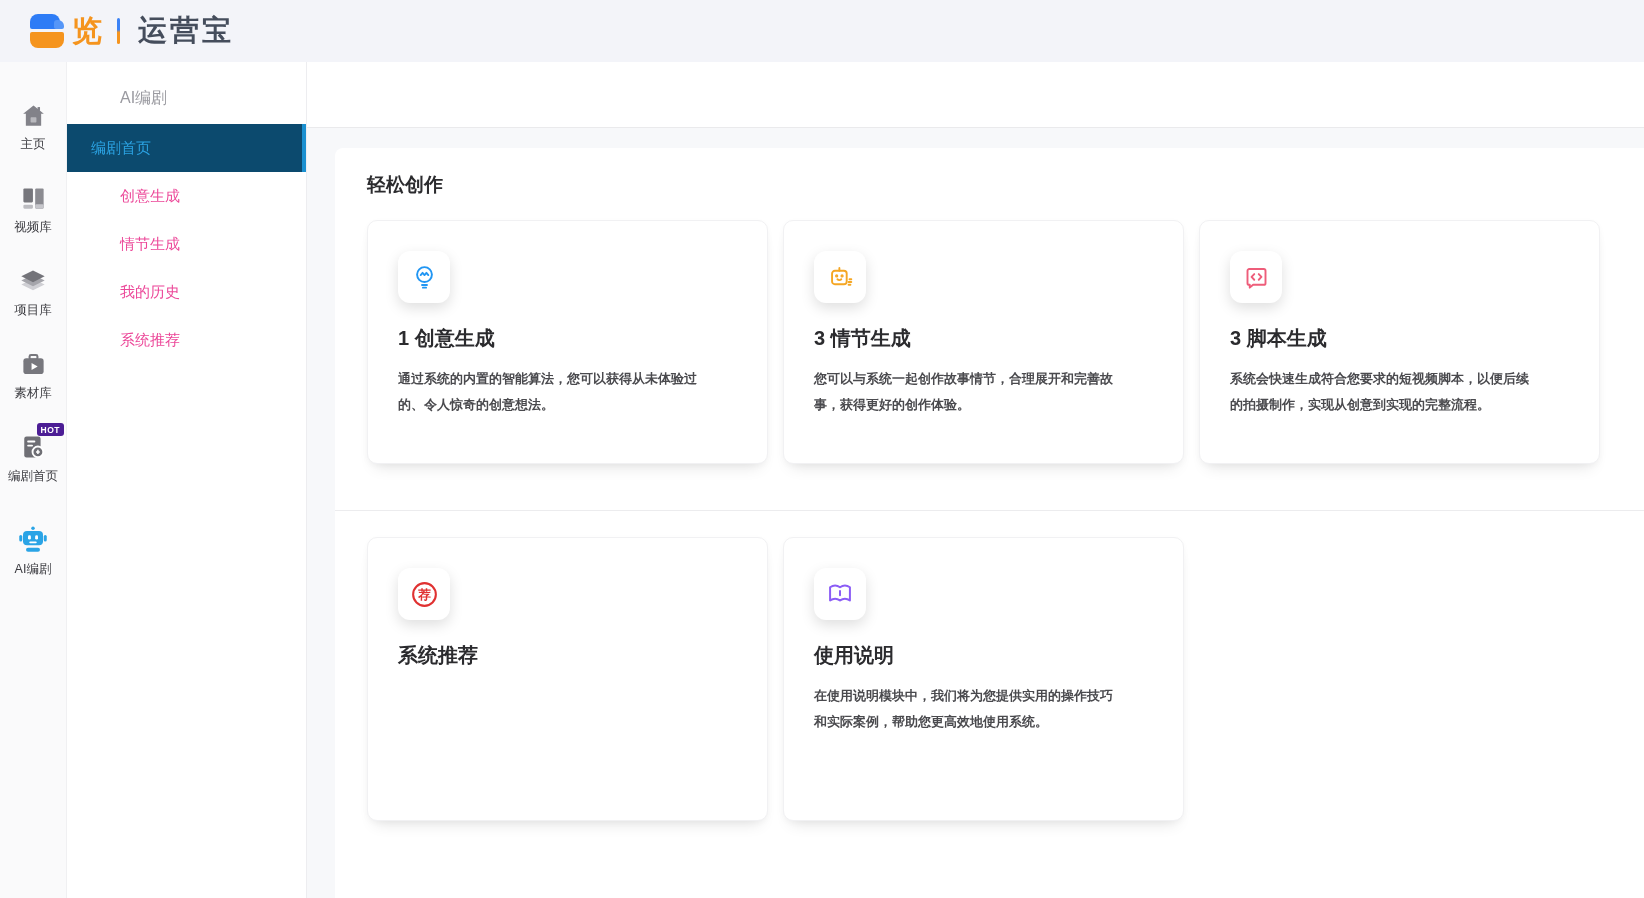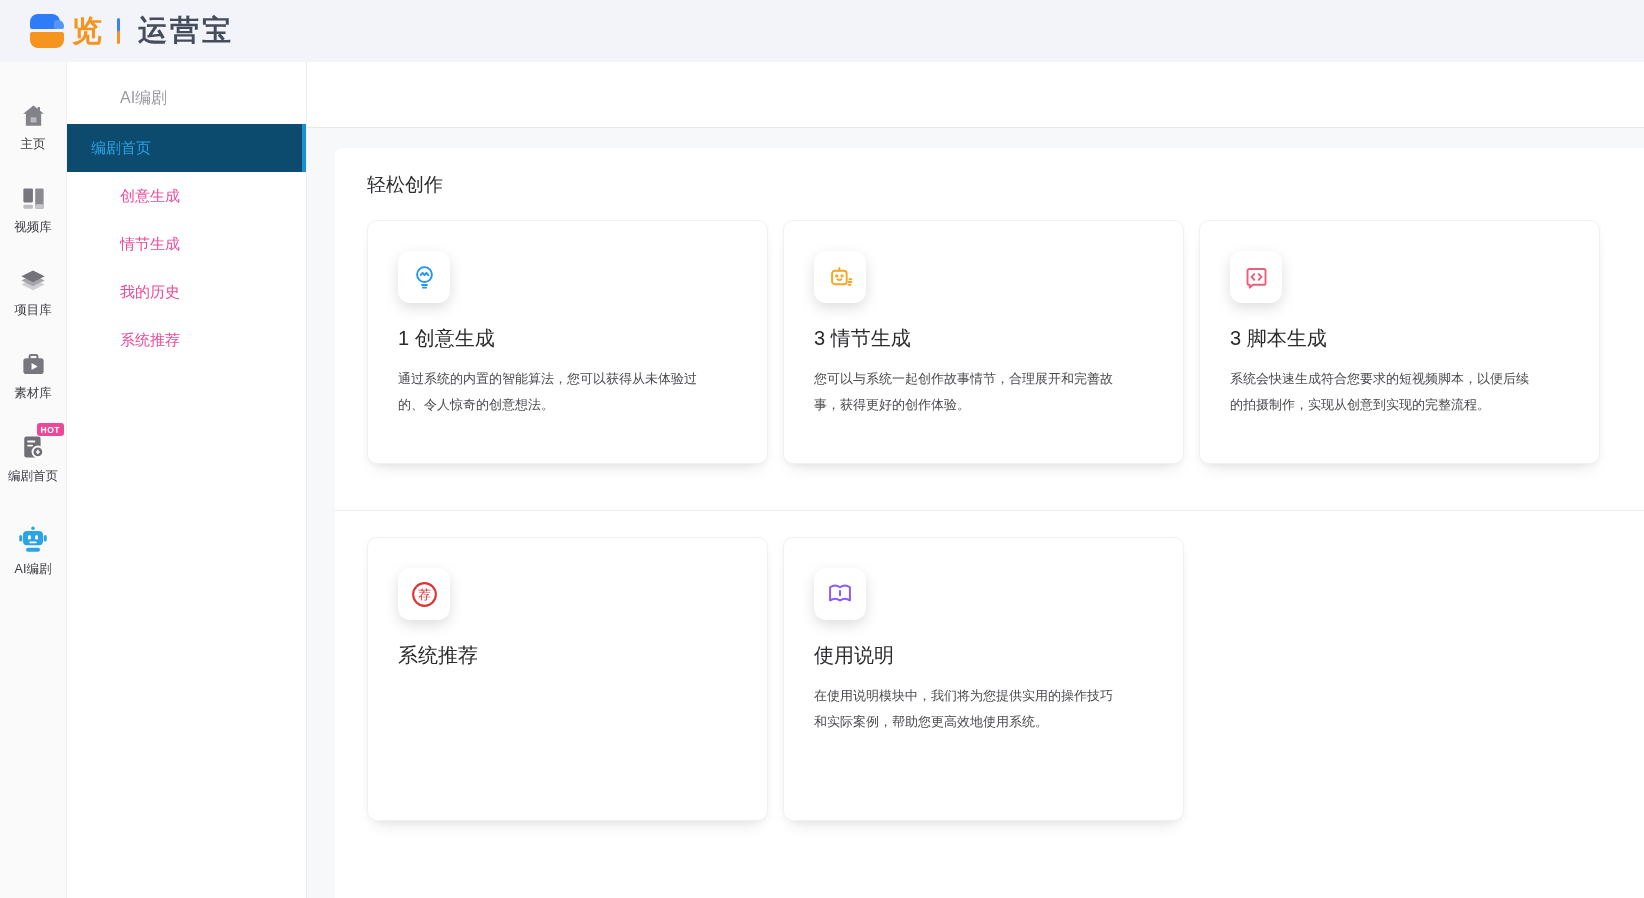--- a/index.html
+++ b/index.html
@@ -24,39 +24,39 @@
   .app-body { display:flex; height:836px; }
 
   
   .rail { width:67px; background:#fafafb; border-right:1px solid #f0f0f2; padding-top:38px;
     display:flex; flex-direction:column; align-items:center; }
   .rail-item { display:flex; flex-direction:column; align-items:center; gap:6px;
     margin-bottom:30px; cursor:pointer; position:relative; width:100%; }
   .rail-item .ri-icon { width:30px; height:30px; display:flex; align-items:center; justify-content:center; position:relative; }
   .rail-item .ri-label { font-size:12.5px; color:#3b3b40; white-space:nowrap; }
   .rail-item.extra-gap { margin-top:10px; }
-  .hot-badge { position:absolute; top:-9px; right:-16px; background:#ec4899; color:#fff;
+  .hot-badge { position:absolute; top:-9px; right:-16px; background:#4c1d95; color:#fff;
     font-size:8.5px; font-weight:bold; padding:1.5px 4px; border-radius:3px; letter-spacing:.5px; }
 
   
   .sidebar { width:240px; background:#fff; border-right:1px solid #ededf0; padding-top:26px; }
   .sidebar-title { font-size:16px; color:#9a9aa0; padding-left:53px; margin-bottom:15px; }
   .side-item { height:48px; display:flex; align-items:center; padding-left:53px;
     font-size:15px; color:#ec4899; cursor:pointer; position:relative; }
   .side-item.active { background:#0c4a6e; color:#2ba2e2;padding-left:24px; }
   .side-item.active::after { content:""; position:absolute; right:0; top:0; bottom:0;
     width:4px; background:#1b90d0; }
 
   
   .main { flex:1; display:flex; flex-direction:column; min-width:0; }
   .toolbar-strip { height:66px; background:#fff; border-bottom:1px solid #eaeaec; }
   .content-wrap { flex:1; background:#f7f8fa; padding:20px 0 0 28px; overflow:hidden; }
   .panel { background:#fff; border-radius:8px 0 0 0; min-height:100%; }
 
-  .section { padding:24px 32px 46px 32px; }
+  .section { padding:24px 32px 46px 32px;font-weight:bold; }
   .section.second { padding:26px 32px 20px 32px; }
   .section-divider { height:1px; background:#ececee; }
   .section-title { font-size:19px; color:#2b2b2e; margin-bottom:22px; }
 
   .card-row { display:flex; gap:15px; }
   .card { width:401px; background:#fff; border:1px solid #f1f1f3; border-radius:10px;
     padding:30px; cursor:pointer;
     box-shadow:0 10px 16px -8px rgba(0,0,0,.12), 0 2px 6px rgba(0,0,0,.03); }
   .row1 .card { height:244px; }
   .row2 .card { height:284px; }

